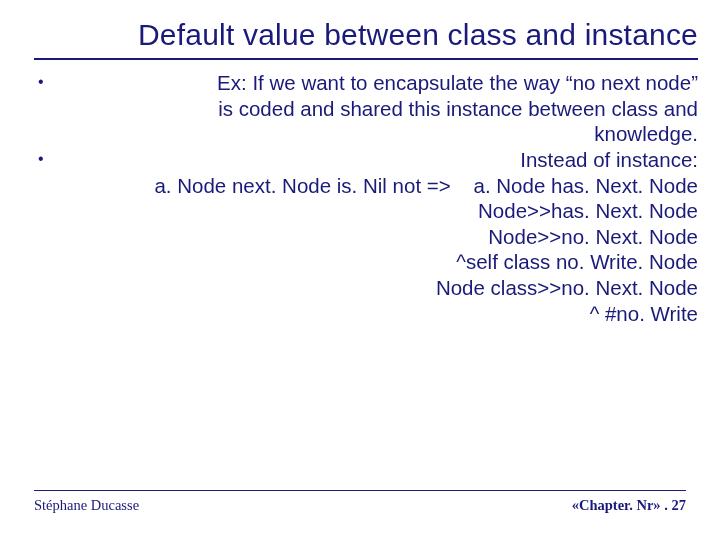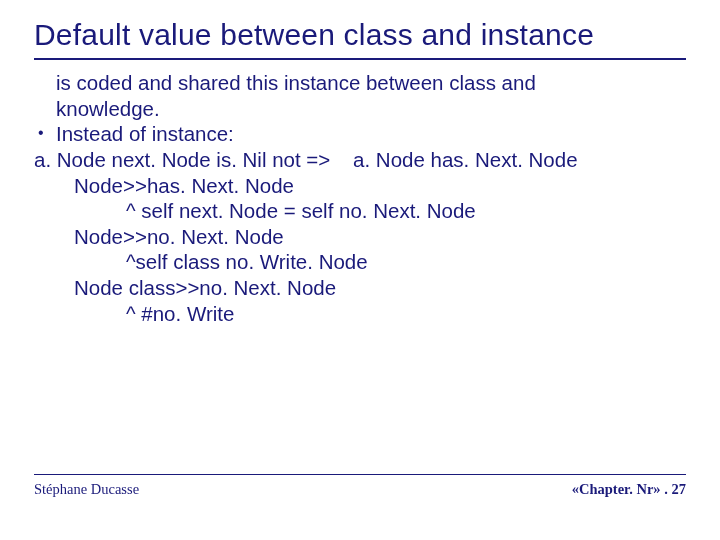--- a/index.html
+++ b/index.html
@@ -8,22 +8,23 @@
     width: 720px;
     height: 540px;
     background: #fff;
     font-family: "Comic Sans MS", "Comic Sans", cursive, sans-serif;
     color: #1a1a7a;
   }
   .slide {
     box-sizing: border-box;
     width: 720px;
     height: 516px;
-    padding: 18px 34px 16px 34px;
+    padding: 18px 22px 16px 34px;
     position: relative;
+    text-align: right;
   }
   .title {
     font-size: 30px;
     font-weight: 400;
     letter-spacing: 0.2px;
     margin: 0 0 6px 0;
     white-space: nowrap;
   }
   .hr-top {
     border: 0;
@@ -51,21 +52,21 @@
   }
   .body .outdent {
     margin-left: -22px;
   }
   .body .indent1 { margin-left: 18px; }
   .body .indent2 { margin-left: 70px; }
   .footer {
     position: absolute;
     left: 34px;
     right: 34px;
-    bottom: 18px;
+    bottom: 2px;
     margin-top: 30px;
   }
   .hr-bottom {
     border: 0;
     border-top: 1.5px solid #1a1a7a;
     margin: 0 0 6px 0;
   }
   .footer-row {
     display: flex;
     justify-content: space-between;
@@ -81,28 +82,28 @@
 </head>
 <body>
 
 <div class="slide">
 
   <h1 class="title">Default value between class and instance</h1>
   <hr class="hr-top">
 
   <div class="body">
 
+    <div class="row bulleted">Ex: If we want to encapsulate the way “no next node”</div>
     <div class="row cont">is coded and shared this instance between class and</div>
     <div class="row cont">knowledge.</div>
 
     <div class="row bulleted">Instead of instance:</div>
     <div class="row outdent">a. Node next. Node is. Nil not =&gt;&nbsp;&nbsp;&nbsp;&nbsp;a. Node has. Next. Node</div>
 
     <div class="row indent1">Node&gt;&gt;has. Next. Node</div>
-    <div class="row indent2">^ self next. Node = self no. Next. Node</div>
     <div class="row indent1">Node&gt;&gt;no. Next. Node</div>
     <div class="row indent2">^self class no. Write. Node</div>
     <div class="row indent1">Node class&gt;&gt;no. Next. Node</div>
     <div class="row indent2">^ #no. Write</div>
 
   </div>
 
   <div class="footer">
     <hr class="hr-bottom">
     <div class="footer-row">

